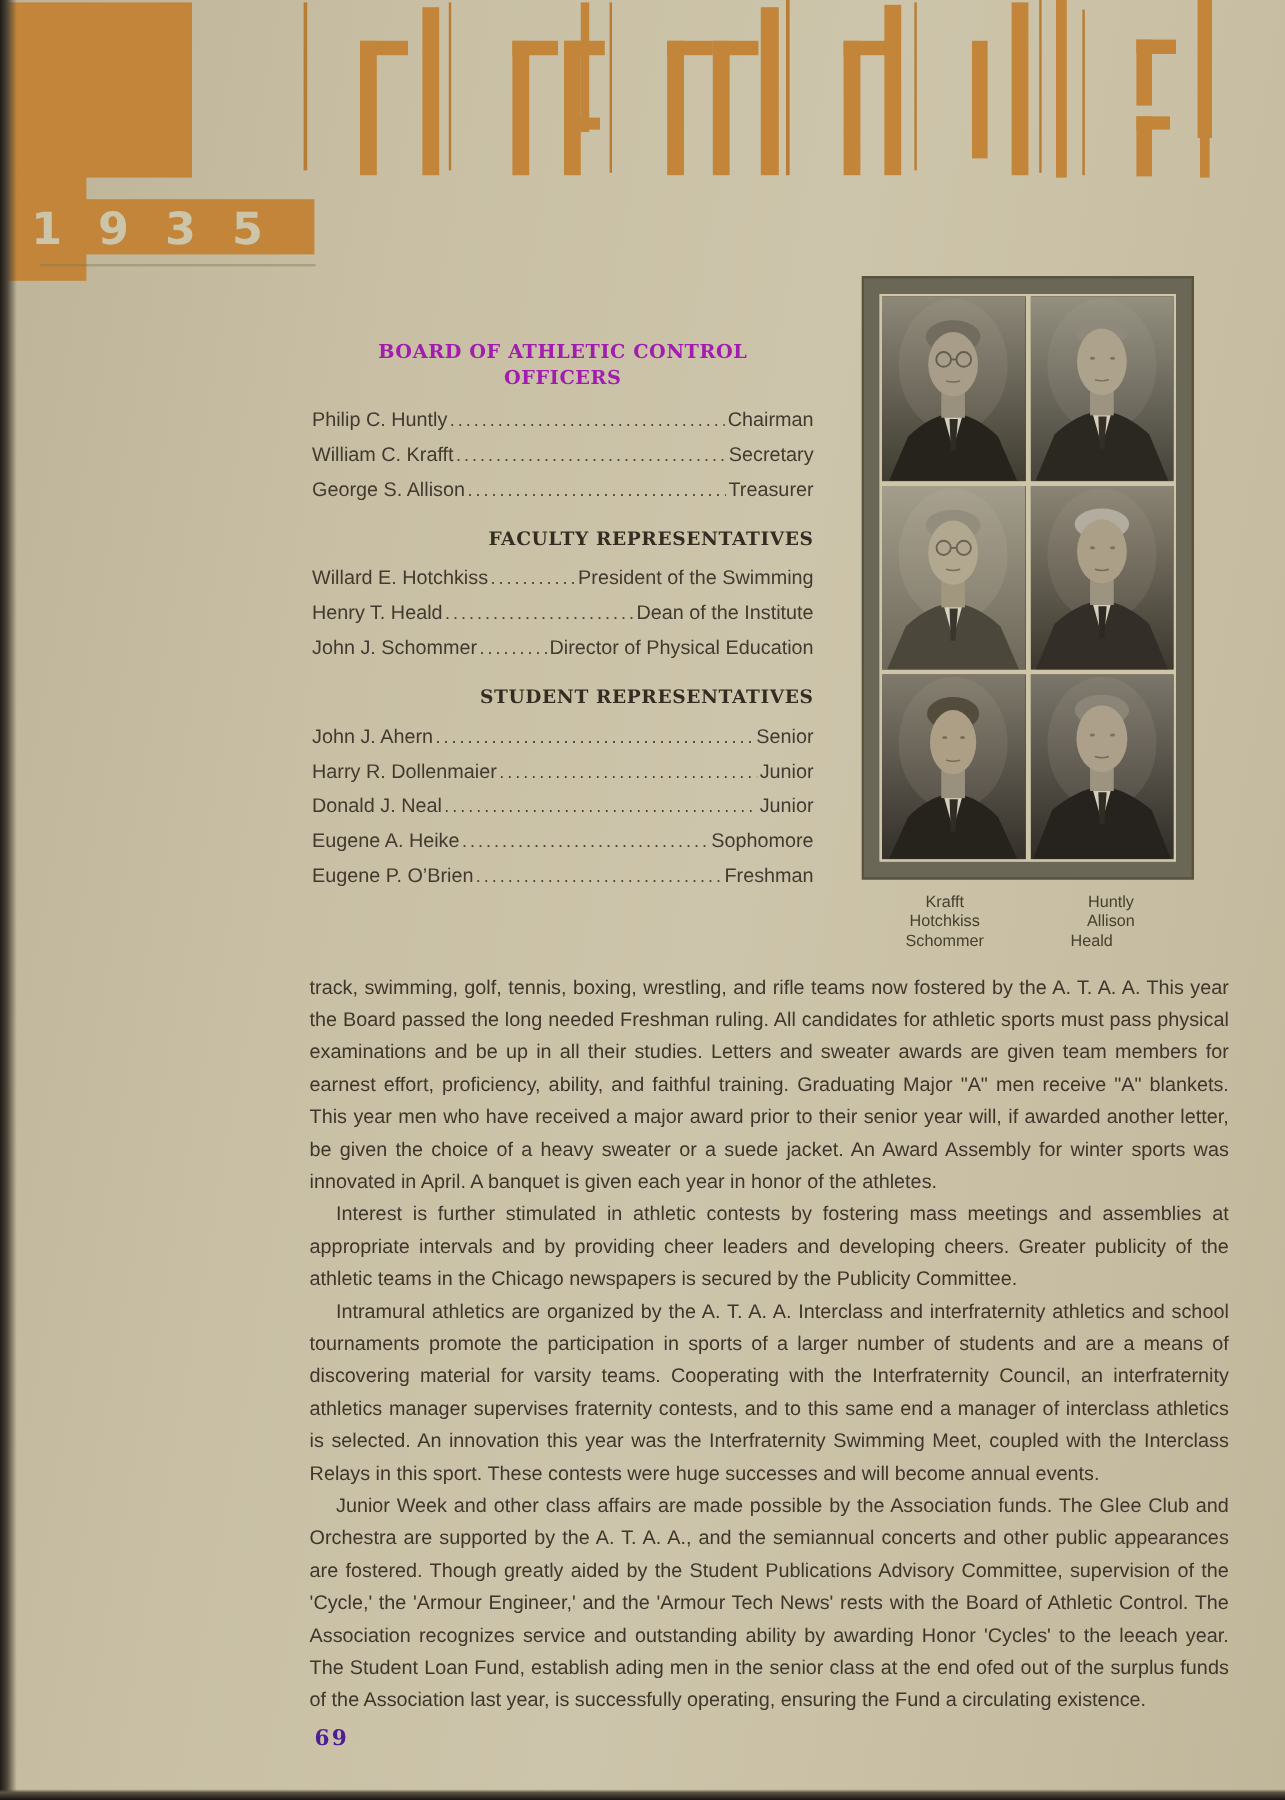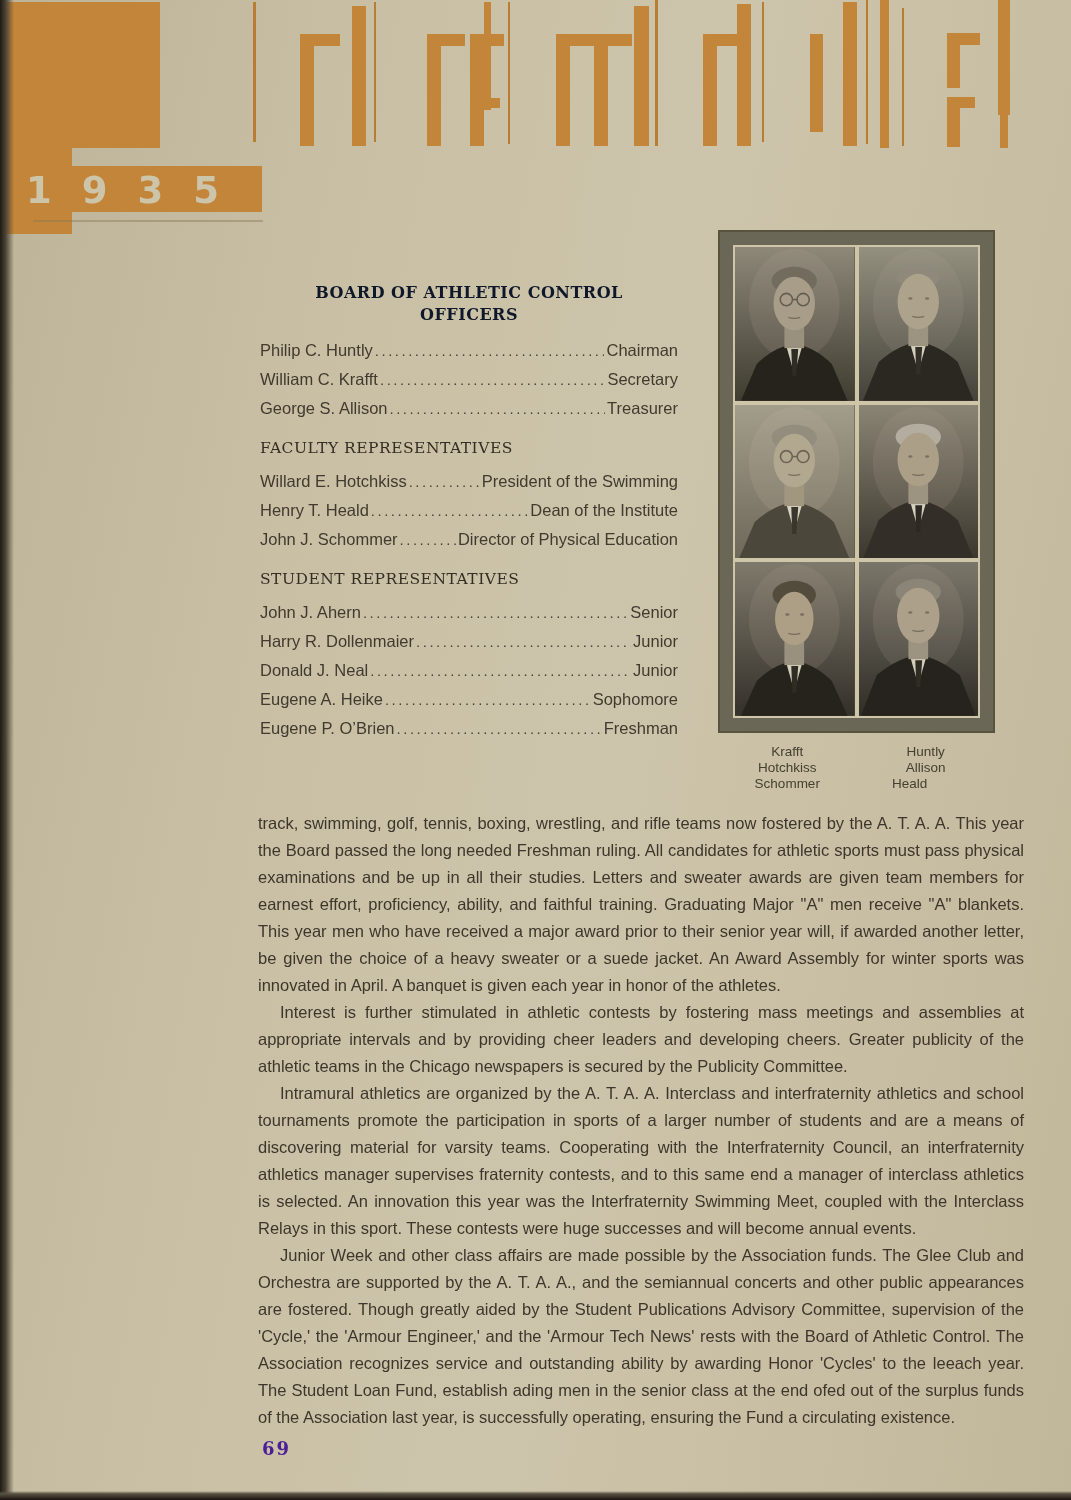--- a/index.html
+++ b/index.html
@@ -16,29 +16,29 @@
   .decor{position:absolute;left:0;top:0;}
   .o{fill:#c28539;}
   .o2{fill:#b87d33;}
 
   .left-col{position:absolute;left:260px;top:282px;width:418px;}
   h1.title{
     font-family:"DejaVu Serif",serif;font-weight:bold;font-size:23px;
     letter-spacing:2px;color:#352d22;margin:0 0 18px 0;
   }
   .subhead{font-family:"DejaVu Serif",serif;font-weight:bold;font-size:16px;
-    color:#0f172a;text-align:center;line-height:22px;letter-spacing:0.5px;}
+    color:#a21caf;text-align:center;line-height:22px;letter-spacing:0.5px;}
   .roster{margin-top:10px;}
   .entry{display:flex;align-items:baseline;font-size:16.5px;line-height:28px;color:#423a2e;}
   .entry .nm{white-space:nowrap;}
   .entry .rl{white-space:nowrap;text-align:right;}
   .leader{flex:1;overflow:hidden;white-space:nowrap;letter-spacing:2.5px;
     margin:0 2px;color:#4a4234;font-size:15px;}
-  .sect-title{font-family:"DejaVu Serif",serif;font-weight:normal;font-size:15.5px;
-    color:#352d22;text-align:left;margin:16px 0 9px 0;letter-spacing:0.5px;}
+  .sect-title{font-family:"DejaVu Serif",serif;font-weight:bold;font-size:15.5px;
+    color:#352d22;text-align:right;margin:16px 0 9px 0;letter-spacing:0.5px;}
 
   .photo-frame{position:absolute;left:718px;top:230px;width:277px;height:503px;
     background:#6b6757;box-shadow:inset 0 0 0 2px #57533f;padding:15px;box-sizing:border-box;}
   .photo-grid{display:grid;grid-template-columns:1fr 1fr;grid-template-rows:1fr 1fr 1fr;
     gap:4px;background:#cfc6aa;border:2px solid #cfc6aa;height:100%;box-sizing:border-box;}
   .cell{overflow:hidden;background:#55503f;}
   .cell svg{display:block;width:100%;height:100%;}
 
   .captions{position:absolute;left:718px;top:744px;width:277px;display:flex;
     font-size:13.5px;line-height:16px;color:#46402f;}

